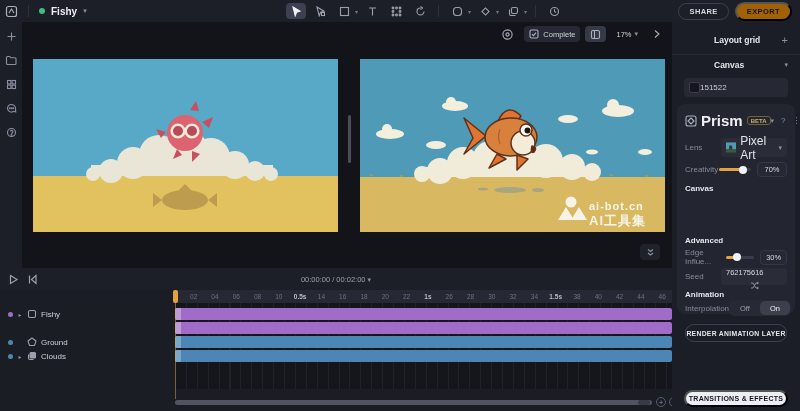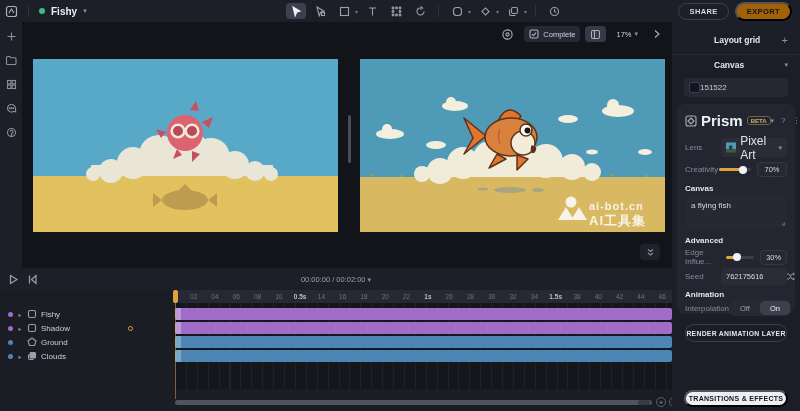--- a/index.html
+++ b/index.html
@@ -443,39 +443,35 @@
         <span class="pc-label">Creativity</span>
         <span class="slider" style="margin-left:auto; margin-right:6px;">
           <span class="fill" style="width:70%;"></span>
             <span class="knob" style="left:64%;"></span>
         </span>
         <span class="valbox">70%</span>
       </div>
 
       <div class="pc-row" style="top:54px;"></div>
       <div class="pc-label abs" style="left:8px; top:80px; font-weight:bold; color:#e3e5ec;">Canvas</div>
-      <div class="prompt-box" style="top:92px;">
-        <span>a flying fish</span>
-        <span class="resize-corner">◢</span>
-      </div>
 
       <div class="pc-label abs" style="left:8px; top:132px; font-weight:bold; color:#e3e5ec;">Advanced</div>
 
       <div class="pc-row" style="top:144px;">
         <span class="pc-label">Edge Influe...</span>
         <span class="slider" style="margin-left:auto; margin-right:6px;">
           <span class="fill" style="width:30%;"></span>
             <span class="knob" style="left:24%;"></span>
         </span>
         <span class="valbox">30%</span>
       </div>
 
       <div class="pc-row" style="top:164px;">
         <span class="pc-label">Seed</span>
-        <span class="dd" style="margin-left:auto; width:66px; height:17px;">
+        <span class="dd" style="margin-left:auto; width:66px; height:17px;flex-direction:column;">
           <input class="seed-input" value="762175616" style="">
           <span style="display:flex;">
             <svg width="9" height="9" viewBox="0 0 9 9" stroke="#8b90a0" fill="none" stroke-width="1">
                 <path d="M1 2 H3 L6 7 H8"></path>
                 <path d="M1 7 H3 L6 2 H8"></path>
                 <path d="M7 1 L8.5 2 L7 3"></path>
                 <path d="M7 6 L8.5 7 L7 8"></path>
               </svg>
           </span>
         </span>
@@ -547,31 +543,20 @@
       <div class="lrow" style="top:4px;">
         <span class="ldot purple"></span>
         <span class="lchev">▸</span>
         <span class="licon">
             <svg width="10" height="10" viewBox="0 0 10 10">
               <rect x="1.5" y="1.5" width="7" height="7" rx="1.5"></rect>
             </svg>
           </span>
         <span class="lname">Fishy</span>
       </div>
-      <div class="lrow" style="top:18px;">
-        <span class="ldot purple"></span>
-        <span class="lchev">▸</span>
-        <span class="licon">
-            <svg width="10" height="10" viewBox="0 0 10 10">
-              <rect x="1.5" y="1.5" width="7" height="7" rx="1.5"></rect>
-            </svg>
-          </span>
-        <span class="lname">Shadow</span>
-        <span class="keyframe-dot"></span>
-      </div>
       <div class="lrow" style="top:32px;">
         <span class="ldot blue"></span>
         <span class="lchev"> </span>
         <span class="licon">
             <svg width="10" height="10" viewBox="0 0 10 10">
               <path d="M5 1 L9 4 L7.5 8.5 H2.5 L1 4 Z"></path>
             </svg>
           </span>
         <span class="lname">Ground</span>
       </div>

